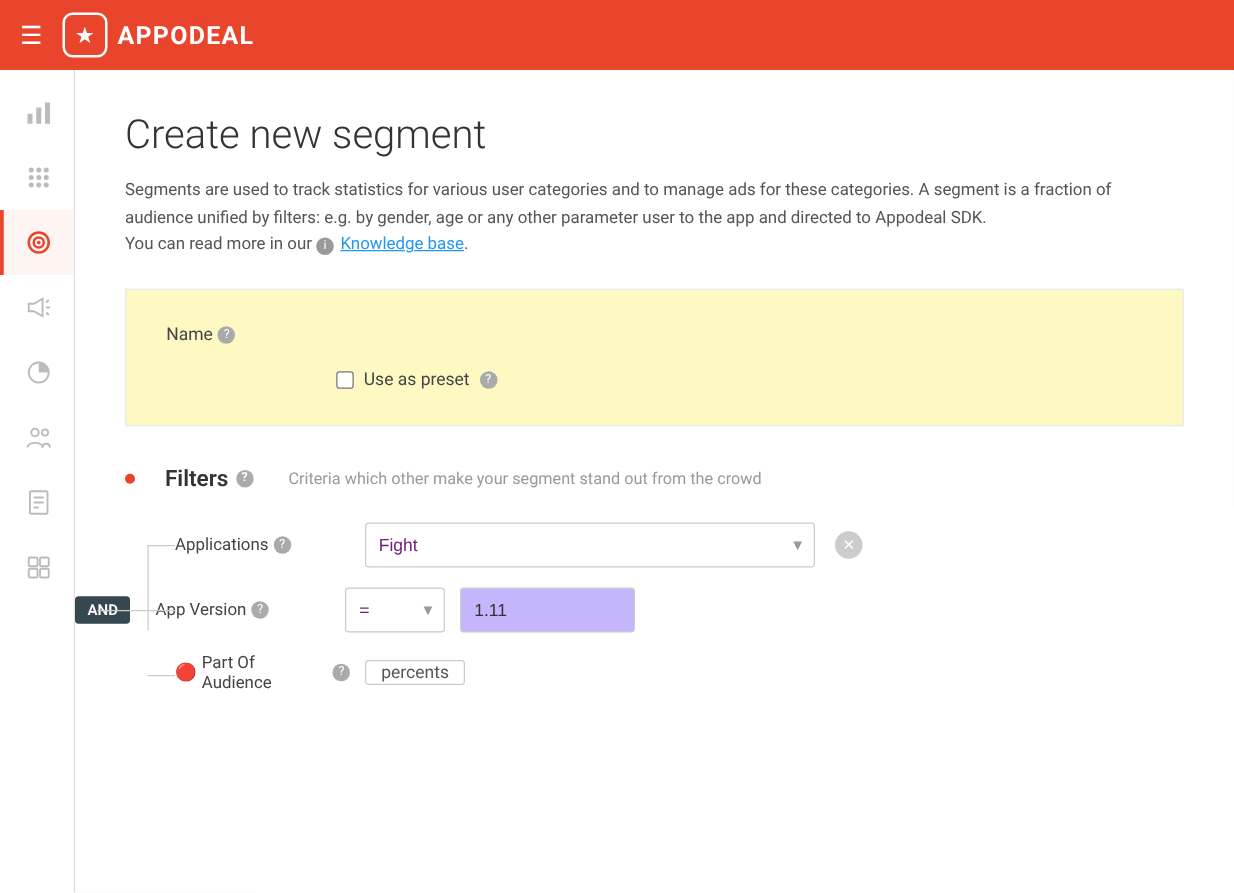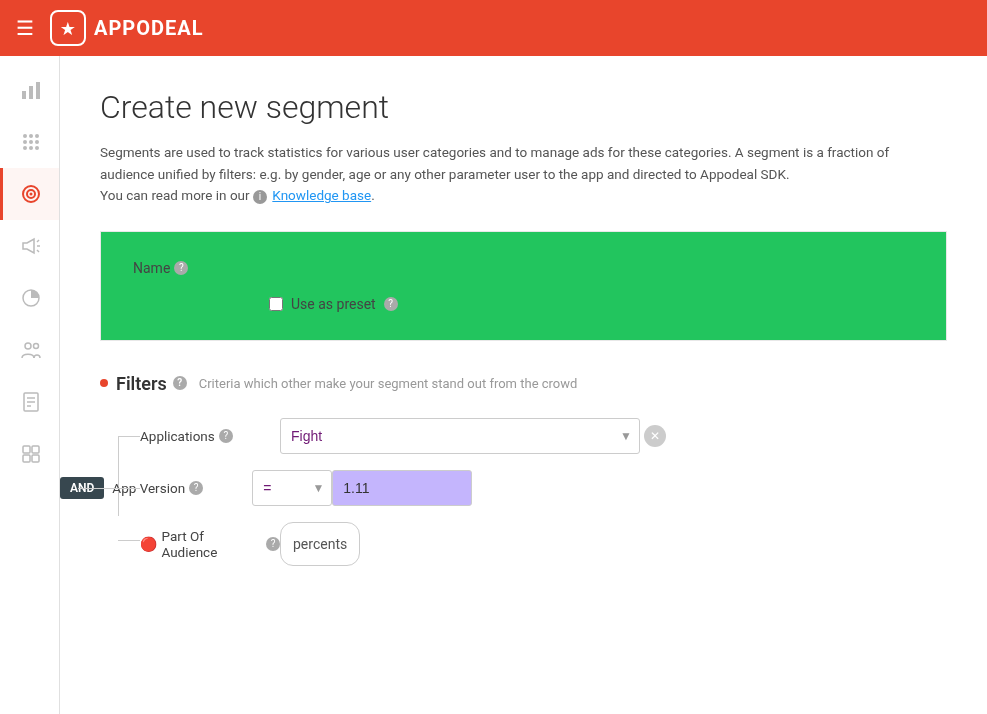--- a/index.html
+++ b/index.html
@@ -112,21 +112,21 @@
       background: #999;
       color: white;
       font-size: 10px;
       text-align: center;
       line-height: 14px;
       margin-right: 2px;
     }
 
     
     .form-section {
-      background: #22c55e;
+      background: #fef9c3;
       border: 1px solid #e8e8e8;
       padding: 28px 32px;
       margin-bottom: 32px;
     }
 
     .form-row {
       display: flex;
       align-items: center;
       margin-bottom: 20px;
       gap: 16px;
@@ -183,21 +183,21 @@
     }
 
     
     .filters-section {
       padding: 0 0 32px 0;
     }
 
     .filters-header {
       display: flex;
       align-items: center;
-      gap: 8px;
+      gap: 24px;
       margin-bottom: 24px;
     }
 
     .filters-dot {
       width: 8px;
       height: 8px;
       border-radius: 50%;
       background: #e8452c;
       flex-shrink: 0;
     }
@@ -219,20 +219,21 @@
 
     
     .filter-group {
       margin-left: 40px;
       position: relative;
     }
 
     .filter-row {
       display: flex;
       align-items: center;
+      gap: 12px;
       margin-bottom: 16px;
     }
 
     .filter-label {
       width: 140px;
       font-size: 13.5px;
       color: #444;
       display: flex;
       align-items: center;
       gap: 4px;
@@ -305,23 +306,23 @@
       color: #333;
       width: 140px;
     }
 
     .flame-icon {
       color: #e8452c;
       font-size: 14px;
     }
 
     .units-label {
-      height: 44px;
+      height: 20px;
       border: 1px solid #ccc;
-      border-radius: 13px;
+      border-radius: 3px;
       padding: 0 12px;
       background: white;
       display: flex;
       align-items: center;
       font-size: 14px;
       color: #555;
     }
   </style>
 </head>
 <body>

